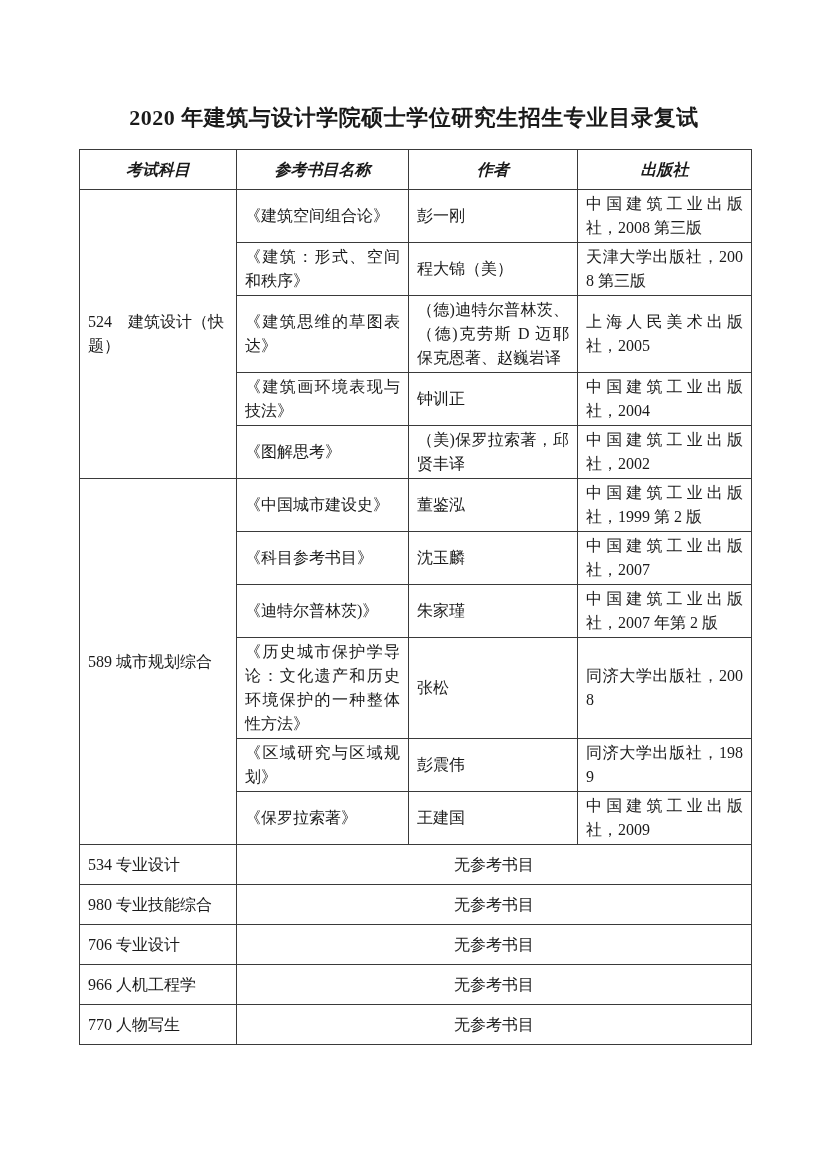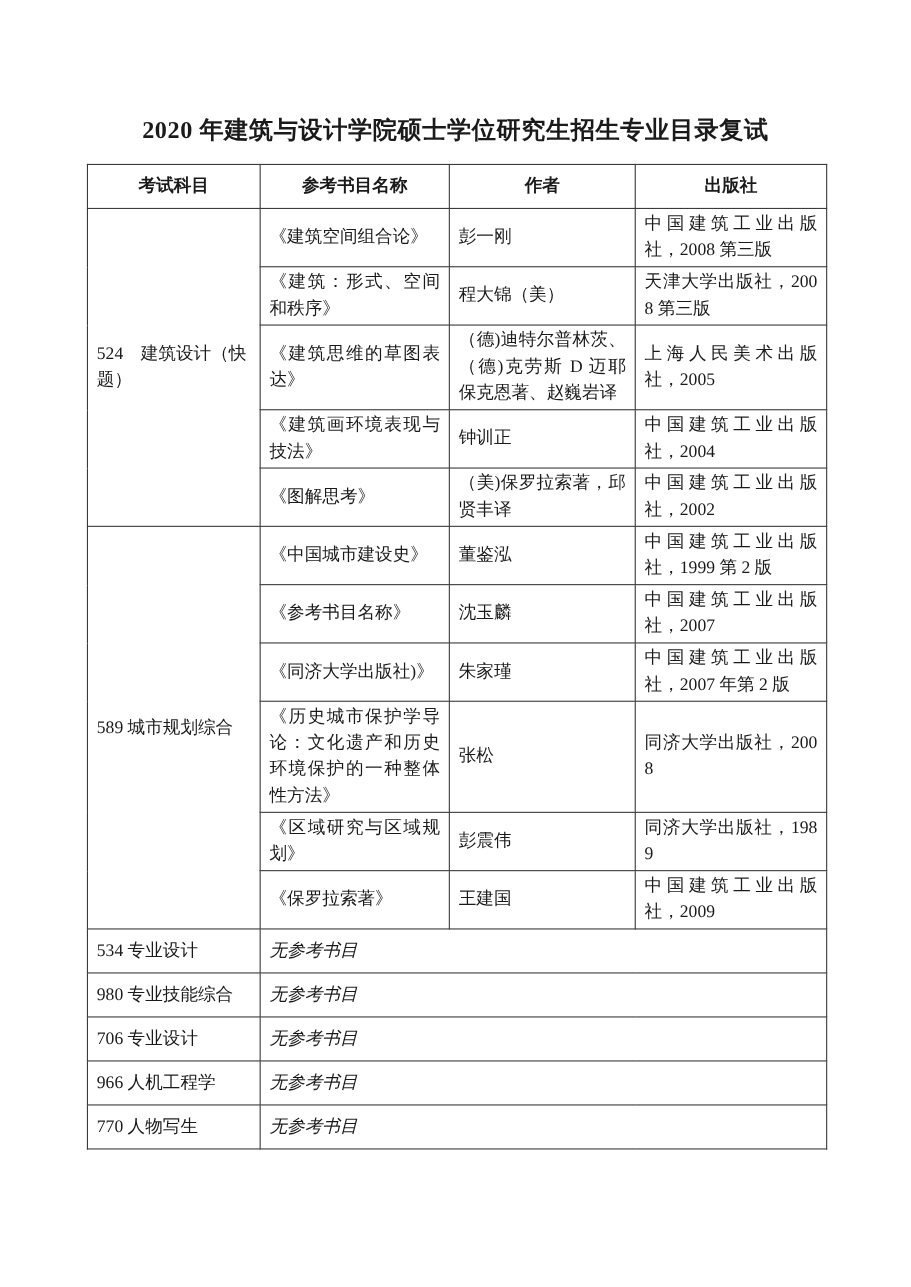--- a/index.html
+++ b/index.html
@@ -38,33 +38,33 @@
     border: 1px solid #3a3a3a;
     font-size: 16px;
     line-height: 24px;
     padding: 2px 8px;
     vertical-align: middle;
     word-break: break-all;
   }
   .ref-table th {
     font-weight: bold;
     text-align: center;
+    font-style: italic;
   }
   .subject-cell {
     font-weight: normal;
     text-align: left;
     padding-left: 6px;
   }
   .name-cell, .author-cell, .pub-cell {
     text-align: justify;
   }
   .note-cell {
-    text-align: left;
+    text-align: center;
     padding-left: 10px;
-    font-style: italic;
   }
 </style>
 </head>
 <body>
 
 <div class="page">
 
   <h1 class="doc-title">
     <span class="title-line">2020 年建筑与设计学院硕士学位研究生招生专业目录复试</span>
   </h1>
@@ -113,26 +113,26 @@
         <td class="pub-cell">中国建筑工业出版社，2002</td>
       </tr>
 
       <tr style="height:48px">
         <td class="subject-cell" rowspan="6">589 城市规划综合</td>
         <td class="name-cell">《中国城市建设史》</td>
         <td class="author-cell">董鉴泓</td>
         <td class="pub-cell">中国建筑工业出版社，1999 第 2 版</td>
       </tr>
       <tr style="height:48px">
-        <td class="name-cell">《参考书目名称》</td>
+        <td class="name-cell">《科目参考书目》</td>
         <td class="author-cell">沈玉麟</td>
         <td class="pub-cell">中国建筑工业出版社，2007</td>
       </tr>
       <tr style="height:48px">
-        <td class="name-cell">《同济大学出版社)》</td>
+        <td class="name-cell">《迪特尔普林茨)》</td>
         <td class="author-cell">朱家瑾</td>
         <td class="pub-cell">中国建筑工业出版社，2007 年第 2 版</td>
       </tr>
       <tr style="height:96px">
         <td class="name-cell">《历史城市保护学导论：文化遗产和历史环境保护的一种整体性方法》</td>
         <td class="author-cell">张松</td>
         <td class="pub-cell">同济大学出版社，2008</td>
       </tr>
       <tr style="height:48px">
         <td class="name-cell">《区域研究与区域规划》</td>

